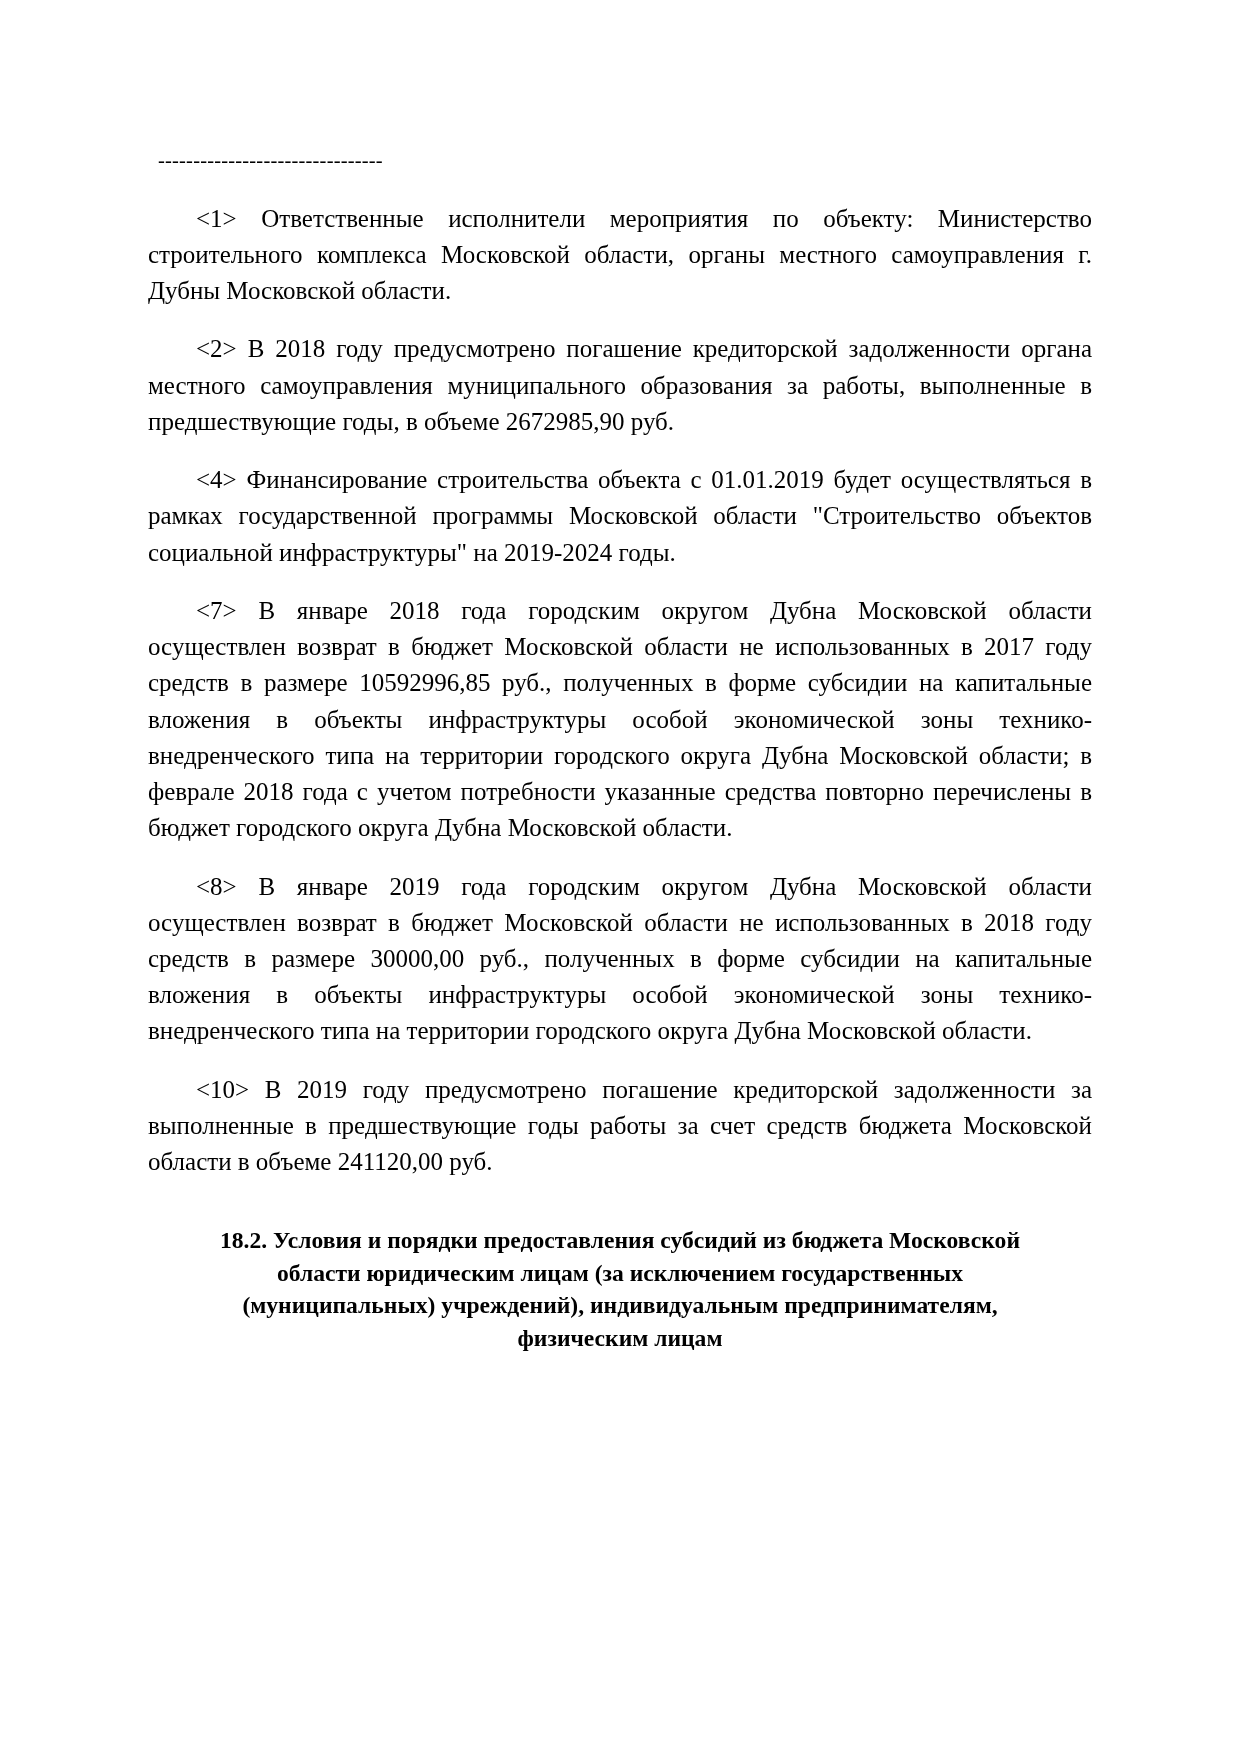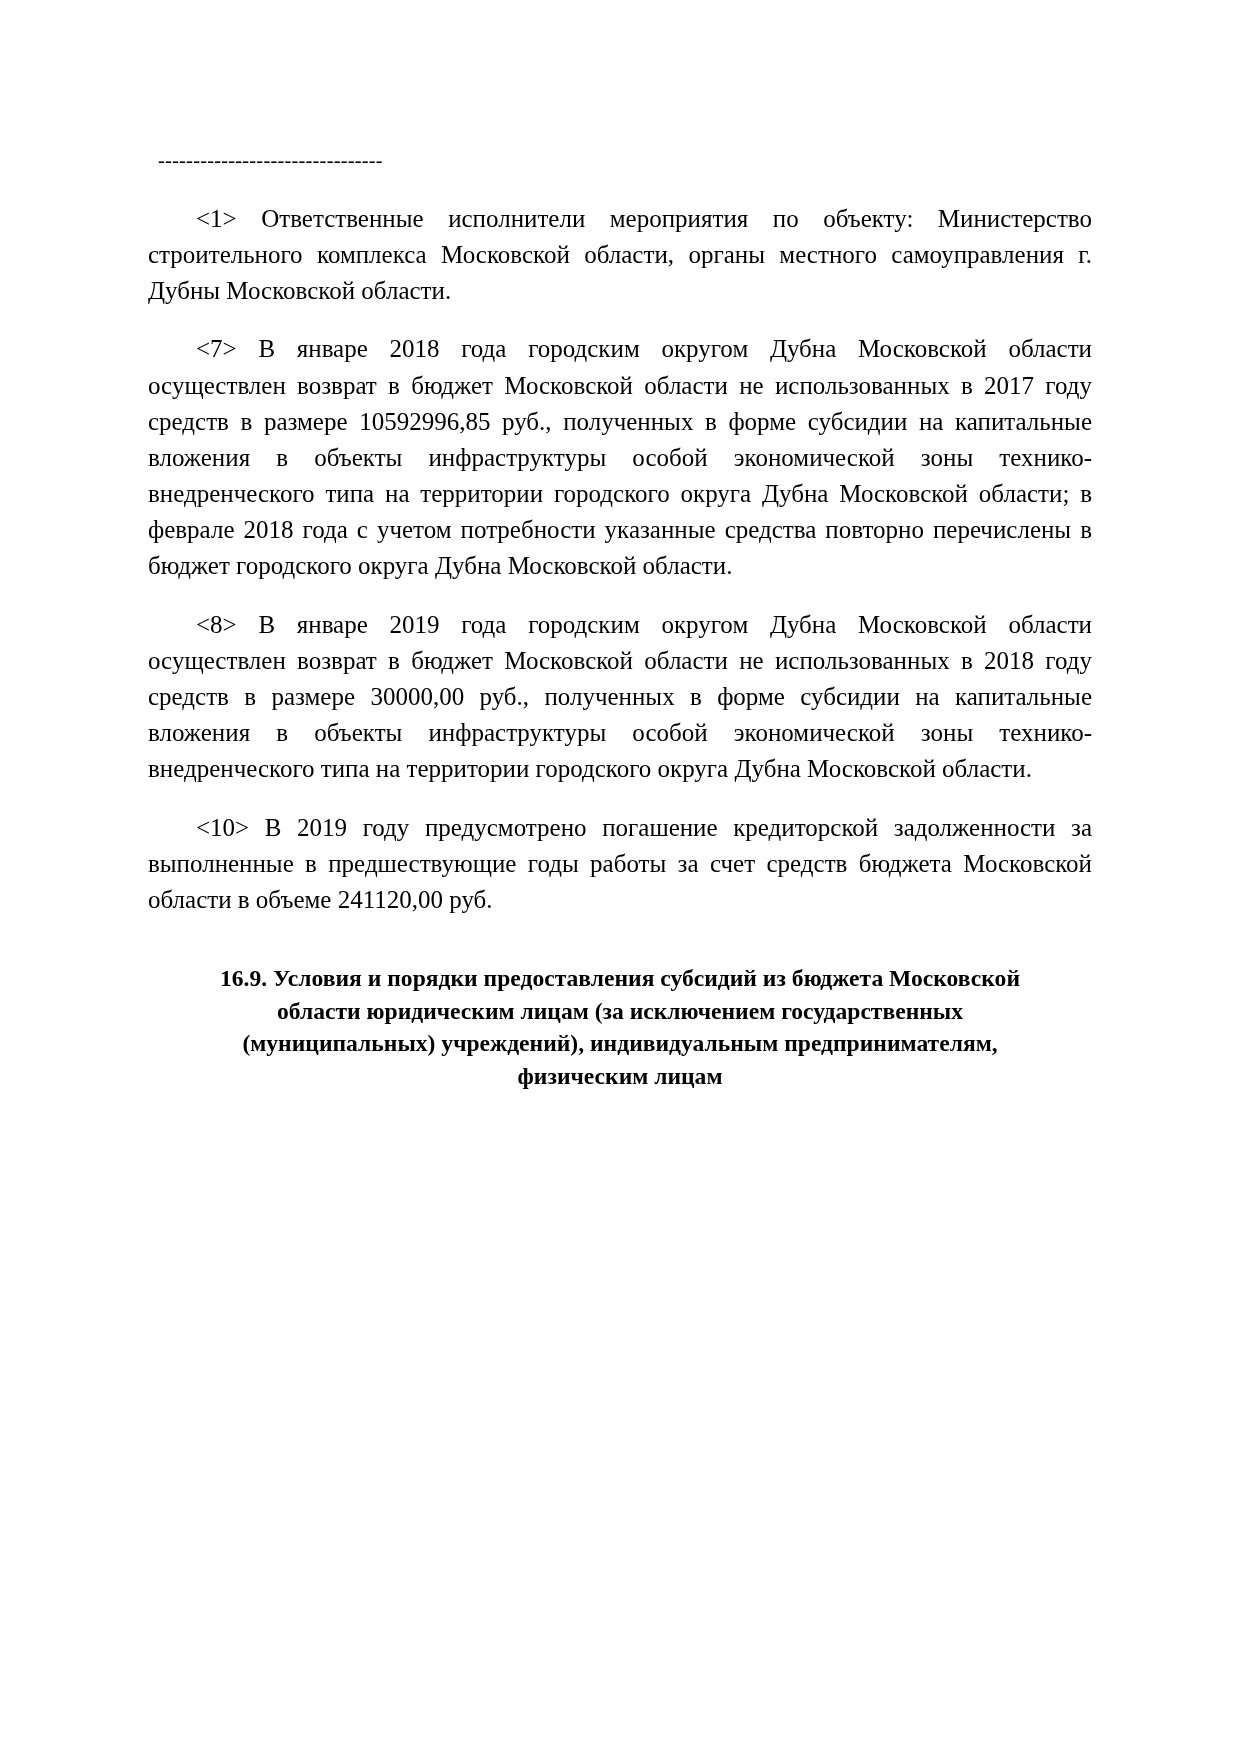--- a/index.html
+++ b/index.html
@@ -57,20 +57,22 @@
 </style>
 </head>
 <body>
 
 <div class="page">
   <div class="content">
 
     <div class="footnote-rule">--------------------------------</div>
 
     <p class="para">&lt;1&gt; Ответственные исполнители мероприятия по объекту: Министерство строительного комплекса Московской области, органы местного самоуправления г. Дубны Московской области.</p>
+    <p class="para">&lt;2&gt; В 2018 году предусмотрено погашение кредиторской задолженности органа местного самоуправления муниципального образования за работы, выполненные в предшествующие годы, в объеме 2672985,90 руб.</p>
+    <p class="para">&lt;4&gt; Финансирование строительства объекта с 01.01.2019 будет осуществляться в рамках государственной программы Московской области "Строительство объектов социальной инфраструктуры" на 2019-2024 годы.</p>
     <p class="para">&lt;7&gt; В январе 2018 года городским округом Дубна Московской области осуществлен возврат в бюджет Московской области не использованных в 2017 году средств в размере 10592996,85 руб., полученных в форме субсидии на капитальные вложения в объекты инфраструктуры особой экономической зоны технико-внедренческого типа на территории городского округа Дубна Московской области; в феврале 2018 года с учетом потребности указанные средства повторно перечислены в бюджет городского округа Дубна Московской области.</p>
     <p class="para">&lt;8&gt; В январе 2019 года городским округом Дубна Московской области осуществлен возврат в бюджет Московской области не использованных в 2018 году средств в размере 30000,00 руб., полученных в форме субсидии на капитальные вложения в объекты инфраструктуры особой экономической зоны технико-внедренческого типа на территории городского округа Дубна Московской области.</p>
     <p class="para">&lt;10&gt; В 2019 году предусмотрено погашение кредиторской задолженности за выполненные в предшествующие годы работы за счет средств бюджета Московской области в объеме 241120,00 руб.</p>
 
-    <div class="heading">16.9. Условия и порядки предоставления субсидий из бюджета Московской области юридическим лицам (за исключением государственных (муниципальных) учреждений), индивидуальным предпринимателям, физическим лицам</div>
+    <div class="heading">18.2. Условия и порядки предоставления субсидий из бюджета Московской области юридическим лицам (за исключением государственных (муниципальных) учреждений), индивидуальным предпринимателям, физическим лицам</div>
 
   </div>
 </div>
 
 </body></html>

